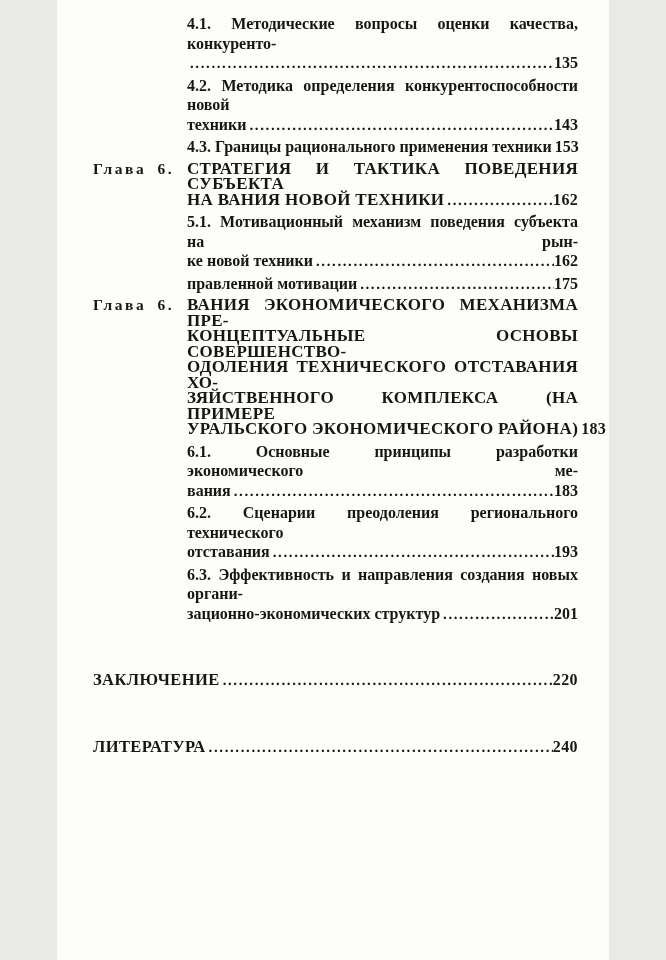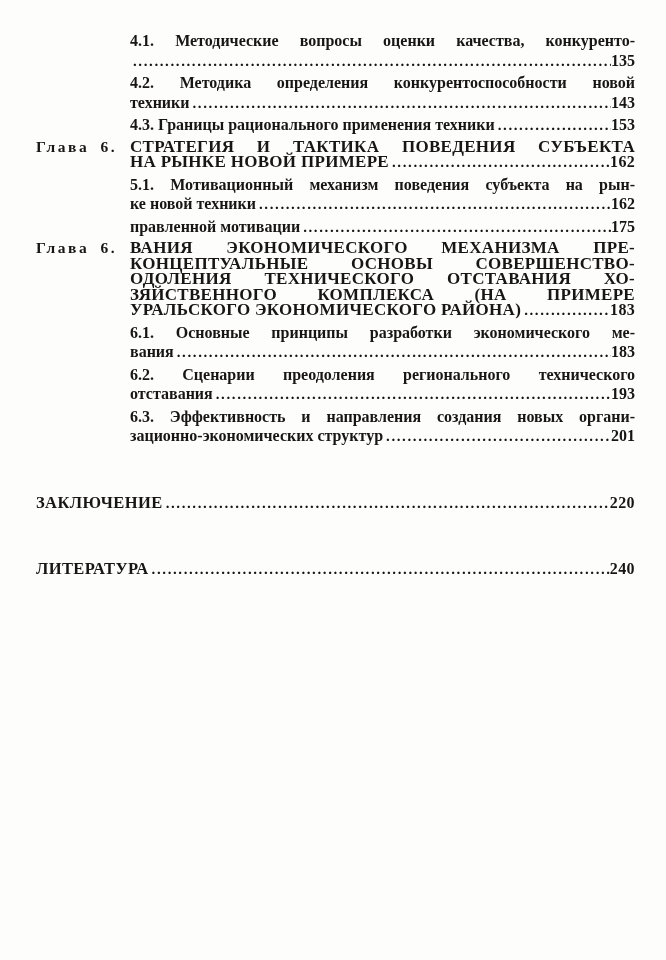--- a/index.html
+++ b/index.html
@@ -2,26 +2,26 @@
 <html><head>
 <meta charset="utf-8">
 <style>
   html, body {
     margin: 0;
     padding: 0;
     background: #e9e9e7;
   }
   .page {
     position: relative;
-    width: 666px;
+    width: 552px;
     height: 960px;
     margin: 0 auto;
     background: #fdfdfb;
     box-sizing: border-box;
-    padding: 31px 31px 0 36px;
+    padding: 14px 31px 0 36px;
     font-family: "Liberation Serif", "DejaVu Serif", serif;
     font-weight: 700;
     color: #181614;
     overflow: hidden;
   }
   .toc { width: 100%; }
 
   .entry { position: relative; margin-bottom: 2px; }
   .entry .body { margin-left: 94px; }
   .entry.top .body { margin-left: 0; }
@@ -107,21 +107,21 @@
         <span class="pg">153</span>
       </div>
     </div>
   </div>
 
   <div class="entry chapter">
     <div class="chapter-label">Глава 6.</div>
     <div class="body">
       <div class="jline">СТРАТЕГИЯ И ТАКТИКА ПОВЕДЕНИЯ СУБЪЕКТА</div>
           <div class="lastline">
-        <span class="txt">НА РЫНКЕ НОВОЙ ПРИМЕРЕ</span>
+        <span class="txt">НА ВАНИЯ НОВОЙ ТЕХНИКИ</span>
         <span class="dots">........................................................................................................................................................................................................</span>
         <span class="pg">162</span>
       </div>
     </div>
   </div>
 
   <div class="entry sub">
 
     <div class="body">
       <div class="jline">5.1. Мотивационный механизм поведения субъекта на рын-</div>

